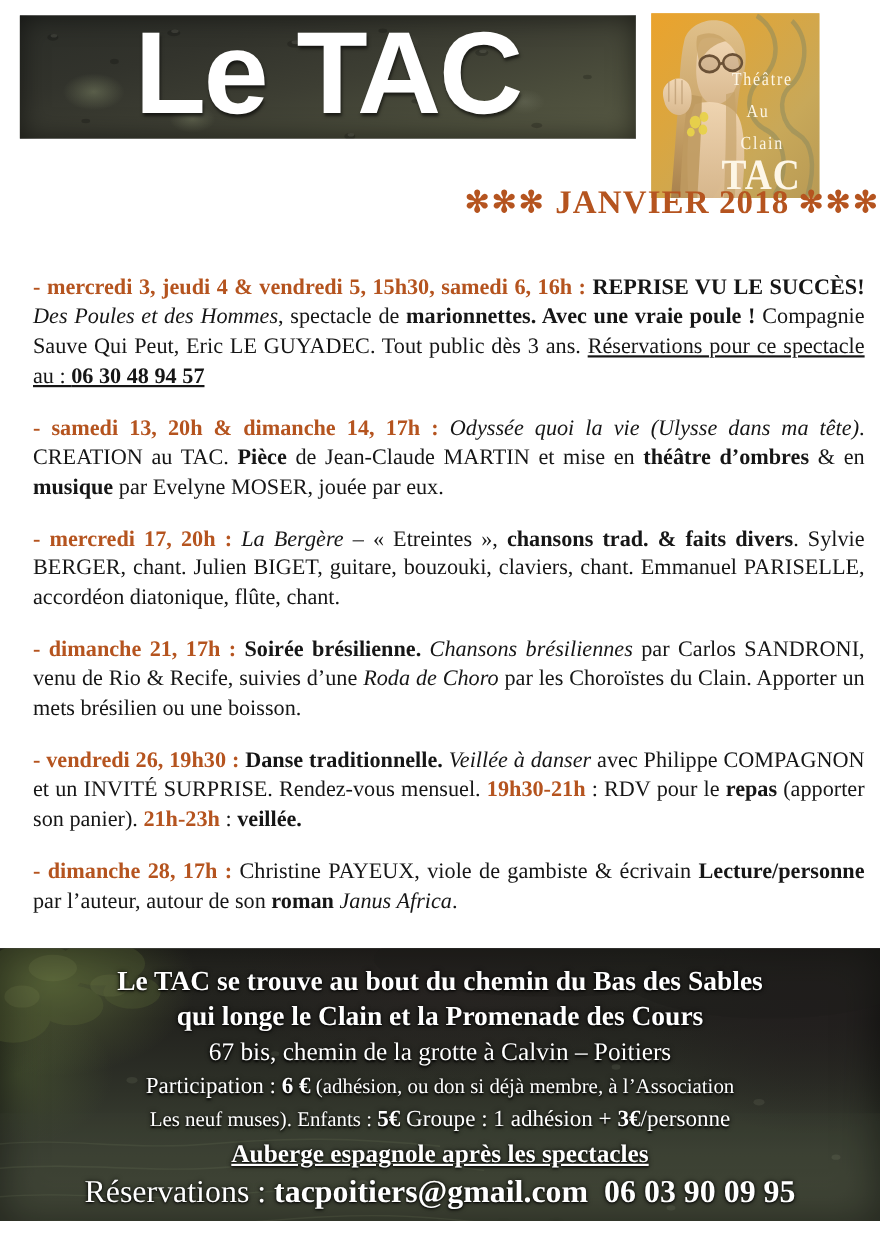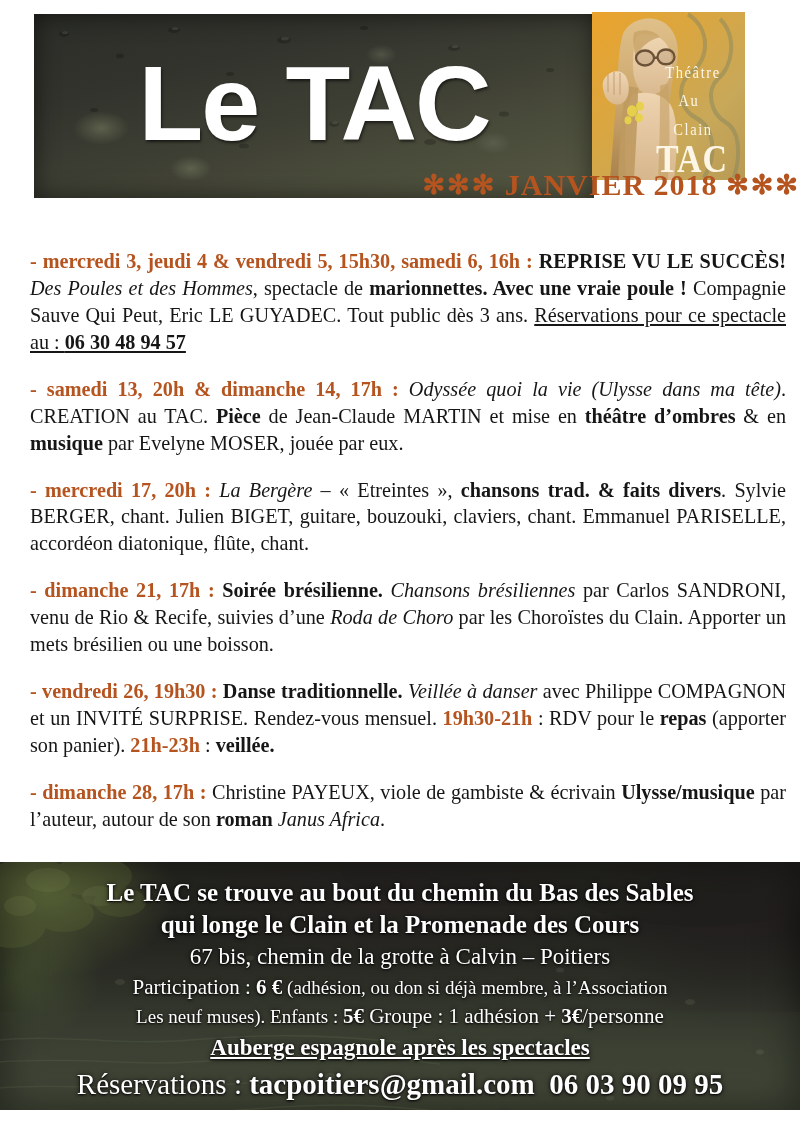--- a/index.html
+++ b/index.html
@@ -21,30 +21,29 @@
   .header {
     position: relative;
     height: 170px;
     width: 800px;
   }
   .banner {
     position: absolute;
     left: 18px;
     top: 14px;
     width: 560px;
-    height: 184px;
+    height: 112px;
     background:
       radial-gradient(ellipse 40px 24px at 12% 62%, rgba(150,160,120,.38), rgba(0,0,0,0) 70%),
       radial-gradient(ellipse 30px 18px at 28% 84%, rgba(160,168,130,.30), rgba(0,0,0,0) 70%),
       radial-gradient(ellipse 22px 14px at 62% 22%, rgba(170,175,150,.22), rgba(0,0,0,0) 70%),
       radial-gradient(ellipse 26px 16px at 82% 70%, rgba(150,155,135,.20), rgba(0,0,0,0) 70%),
       linear-gradient(165deg, #2b2d28 0%, #32332c 28%, #3d3e33 52%, #4a4c3b 74%, #585a44 100%);
     box-shadow: inset 0 0 24px rgba(0,0,0,.55);
     overflow: hidden;
-    margin-left: 16px;
   }
   .banner-droplets {
     position: absolute;
     inset: 0;
     pointer-events: none;
     opacity: .55;
   }
   .banner-title {
     position: absolute;
     inset: 0;
@@ -316,21 +315,21 @@
 
   <p class="event" id="event-3">
     <span class="ev-date">- dimanche 21, 17h</span><span class="ev-date"> : </span><span><span class="b">Soirée brésilienne.</span> <span class="i">Chansons brésiliennes</span> par Carlos SANDRONI, venu de Rio &amp; Recife, suivies d’une <span class="i">Roda de Choro</span> par les Choroïstes du Clain. Apporter un mets brésilien ou une boisson.</span>
   </p>
 
   <p class="event" id="event-4">
     <span class="ev-date">- vendredi 26, 19h30</span><span class="ev-date"> : </span><span><span class="b">Danse traditionnelle.</span> <span class="i">Veillée à danser</span> avec Philippe COMPAGNON et un INVITÉ SURPRISE. Rendez-vous mensuel. <span class="ev-date">19h30-21h</span> : RDV pour le <span class="b">repas</span> (apporter son panier). <span class="ev-date">21h-23h</span> : <span class="b">veillée.</span></span>
   </p>
 
   <p class="event" id="event-5">
-    <span class="ev-date">- dimanche 28, 17h</span><span class="ev-date"> : </span><span>Christine PAYEUX, viole de gambiste &amp; écrivain <span class="b">Ulysse/musique</span> par l’auteur, autour de son <span class="b">roman</span> <span class="i">Janus Africa</span>.</span>
+    <span class="ev-date">- dimanche 28, 17h</span><span class="ev-date"> : </span><span>Christine PAYEUX, viole de gambiste &amp; écrivain <span class="b">Lecture/personne</span> par l’auteur, autour de son <span class="b">roman</span> <span class="i">Janus Africa</span>.</span>
   </p>
 </div>
 
 <div class="footer">
   <svg class="footer-texture" viewBox="0 0 800 272" preserveAspectRatio="none">
 
     <g fill="#5d6b38" opacity="0.55">
       <ellipse cx="30" cy="22" rx="46" ry="26"></ellipse>
       <ellipse cx="92" cy="14" rx="40" ry="20"></ellipse>
       <ellipse cx="12" cy="62" rx="34" ry="24"></ellipse>

